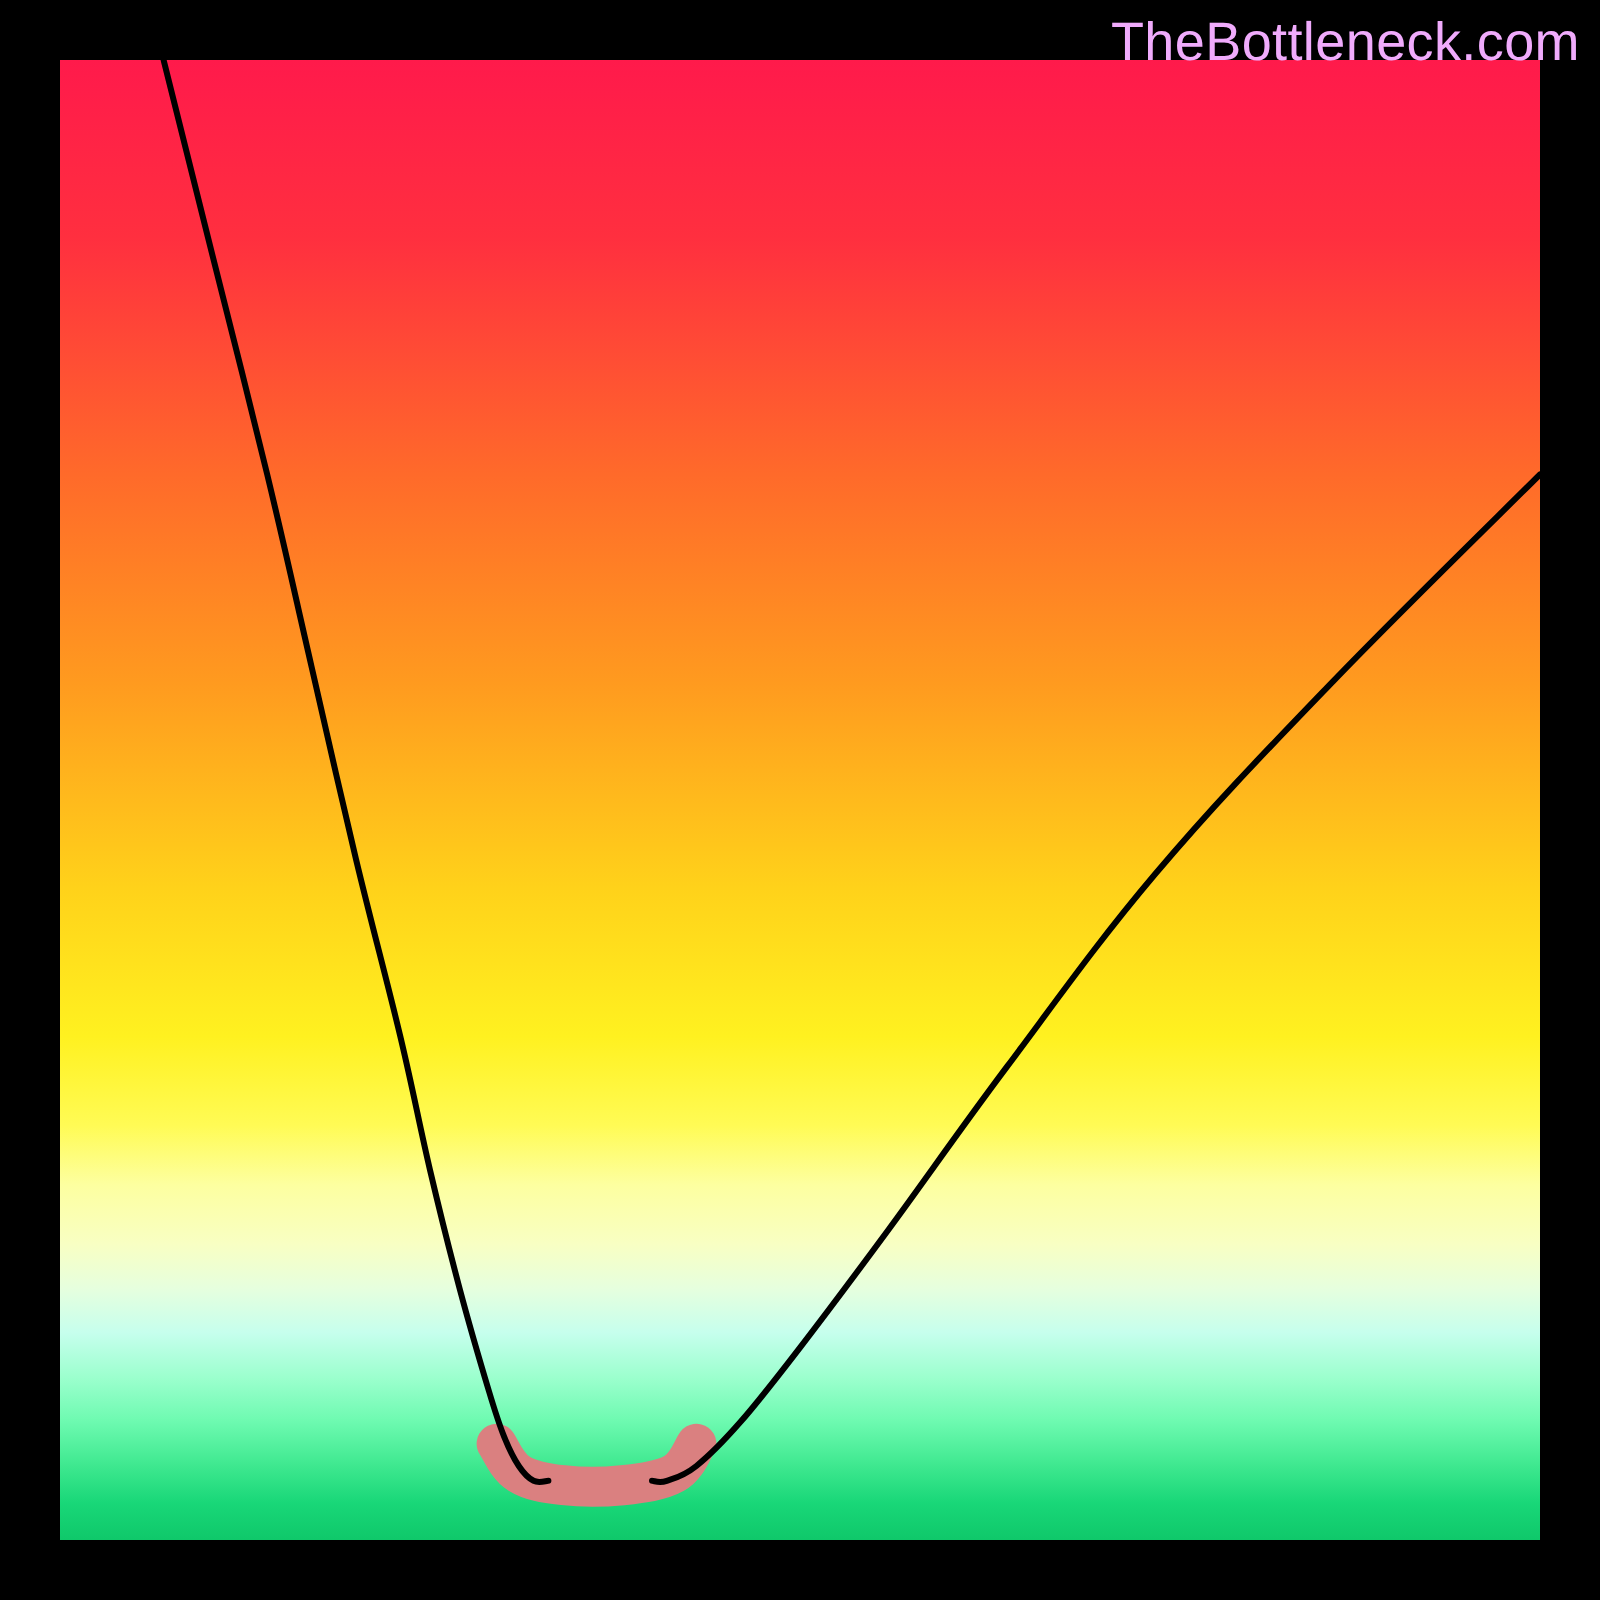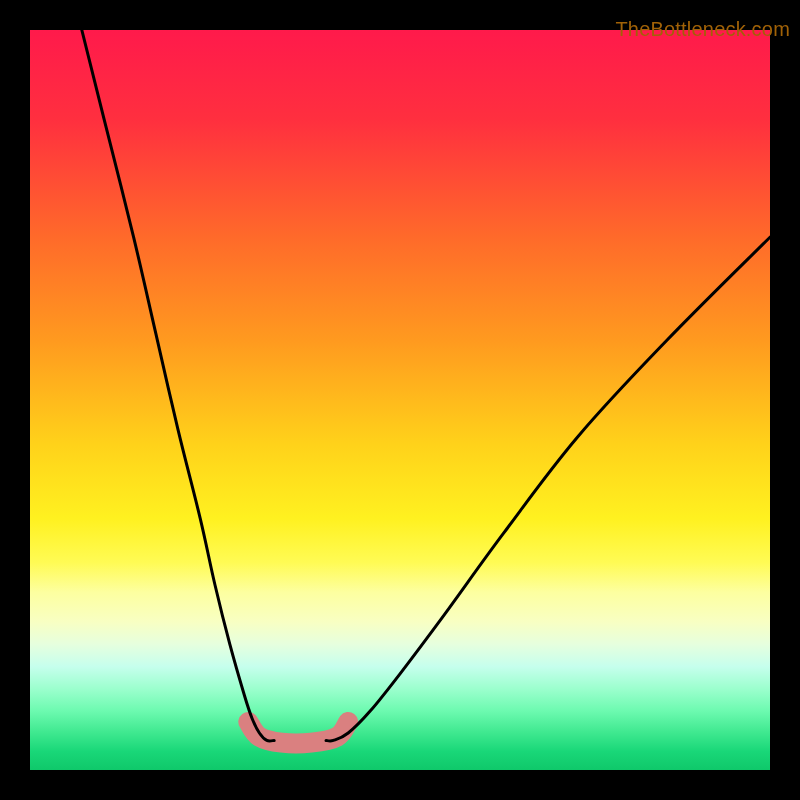--- a/index.html
+++ b/index.html
@@ -31,25 +31,24 @@
     position: absolute;
     left: 0;
     top: 0;
     width: 100%;
     height: 100%;
   }
   .watermark {
     position: absolute;
     top: 6px;
     right: 10px;
-    color: #a16207;
-    font-size: 20px;
+    color: #f0abfc;
+    font-size: 27px;
     font-weight: 500;
     letter-spacing: 0.2px;
-    margin-top: 12px;
   }
   svg.curves {
     position: absolute;
     left: 0;
     top: 0;
     width: 100%;
     height: 100%;
   }
 </style>
 </head>

